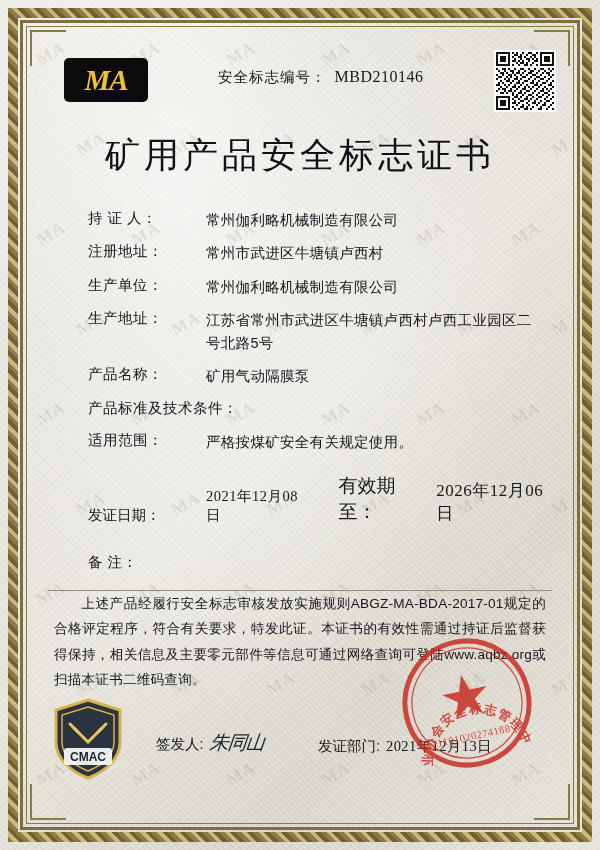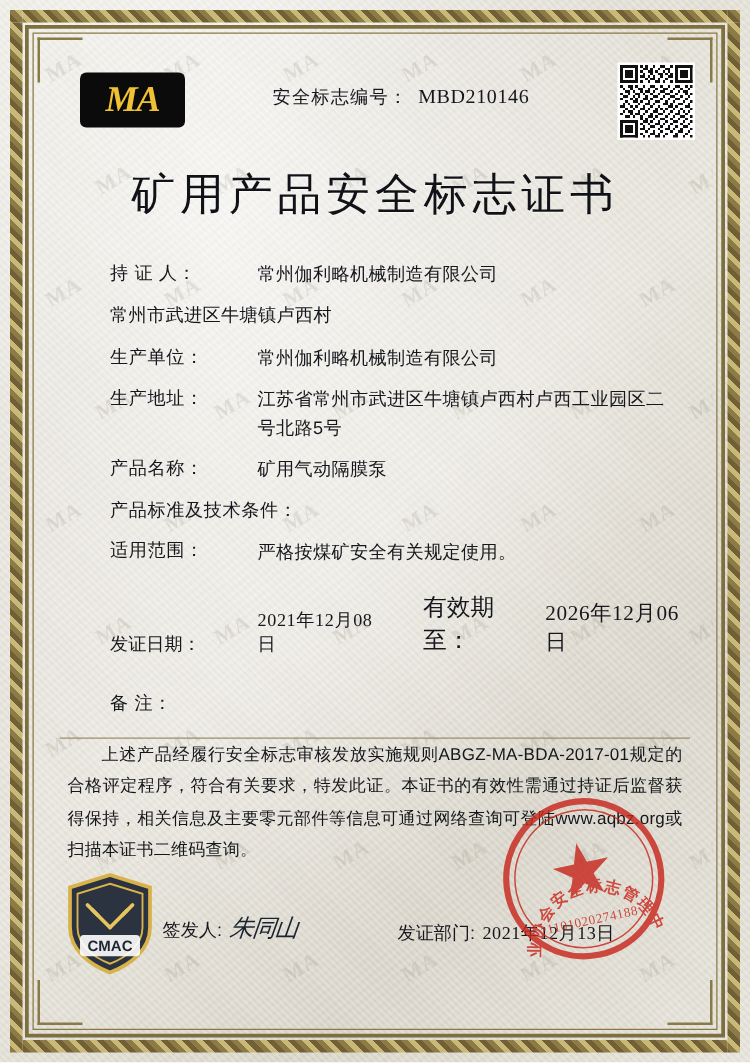--- a/index.html
+++ b/index.html
@@ -261,21 +261,21 @@
   }
   #cmac-badge {
     position: absolute;
     left: 12px;
     bottom: 22px;
     width: 72px;
     height: 82px;
   }
   #signer-row {
     position: absolute;
-    left: 90px;
+    left: 116px;
     bottom: 46px;
     display: flex;
     align-items: baseline;
   }
   #signer-label { font-size: 14.5px; color:#15171c; }
   #signer-name {
     margin-left: 6px;
     font-family: "Liberation Serif", serif;
     font-style: italic;
     font-size: 19px;
@@ -629,20 +629,21 @@
     <div id="doc-title">矿用产品安全标志证书</div>
 
     <div id="fields">
 
       <div class="field-row">
         <span class="field-label">持 证 人：</span>
         <span class="field-value">常州伽利略机械制造有限公司</span>
       </div>
 
       <div class="field-row">
+        <span class="field-label">注册地址：</span>
         <span class="field-value">常州市武进区牛塘镇卢西村</span>
       </div>
 
       <div class="field-row">
         <span class="field-label">生产单位：</span>
         <span class="field-value">常州伽利略机械制造有限公司</span>
       </div>
 
       <div class="field-row">
         <span class="field-label">生产地址：</span>

